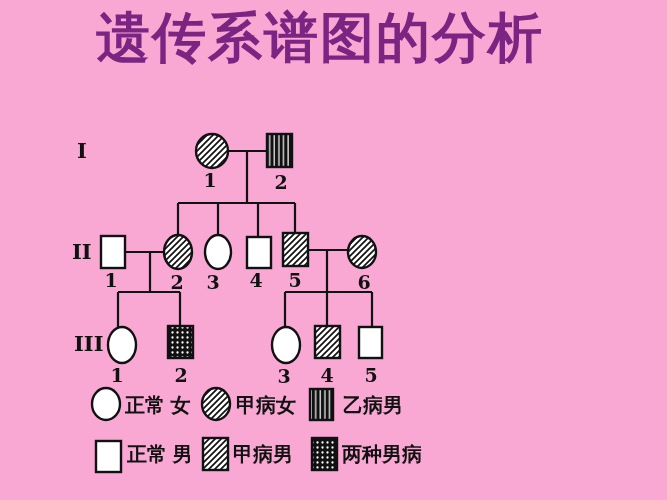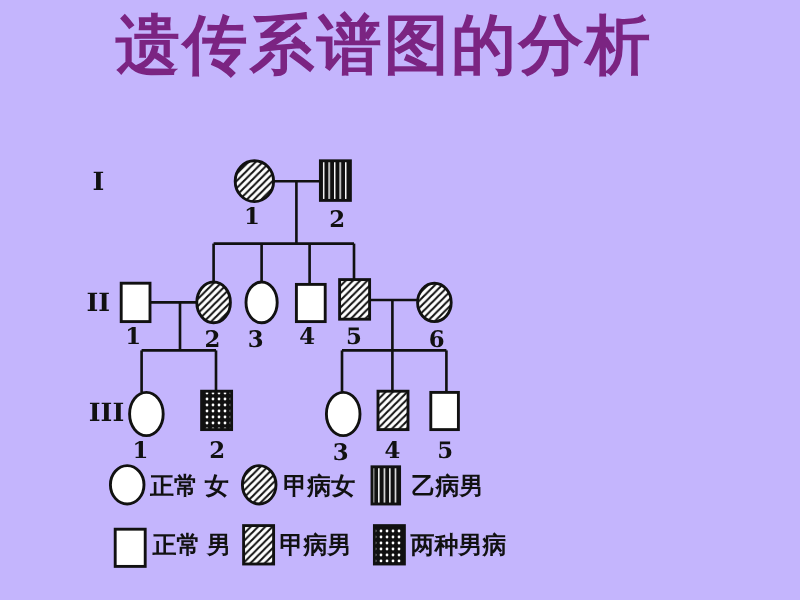--- a/index.html
+++ b/index.html
@@ -3,21 +3,21 @@
 <meta charset="utf-8">
 <style>
   html,body{margin:0;padding:0;}
   body{
     width:667px;height:500px;
     background:#ffffff;
     font-family:"Liberation Sans", sans-serif;
     position:relative;
     overflow:hidden;
   }
-  .slide{position:relative;width:667px;height:500px;background:#c4b5fd;}
+  .slide{position:relative;width:667px;height:500px;background:#f9a8d4;}
   .title{
     position:absolute;left:0;top:2px;width:640px;
     text-align:center;
     font-family:"Liberation Serif","DejaVu Serif",serif;
     font-weight:bold;
     font-size:54px;
     letter-spacing:2px;
     color:#7B2482;
     line-height:72px;
     white-space:nowrap;

